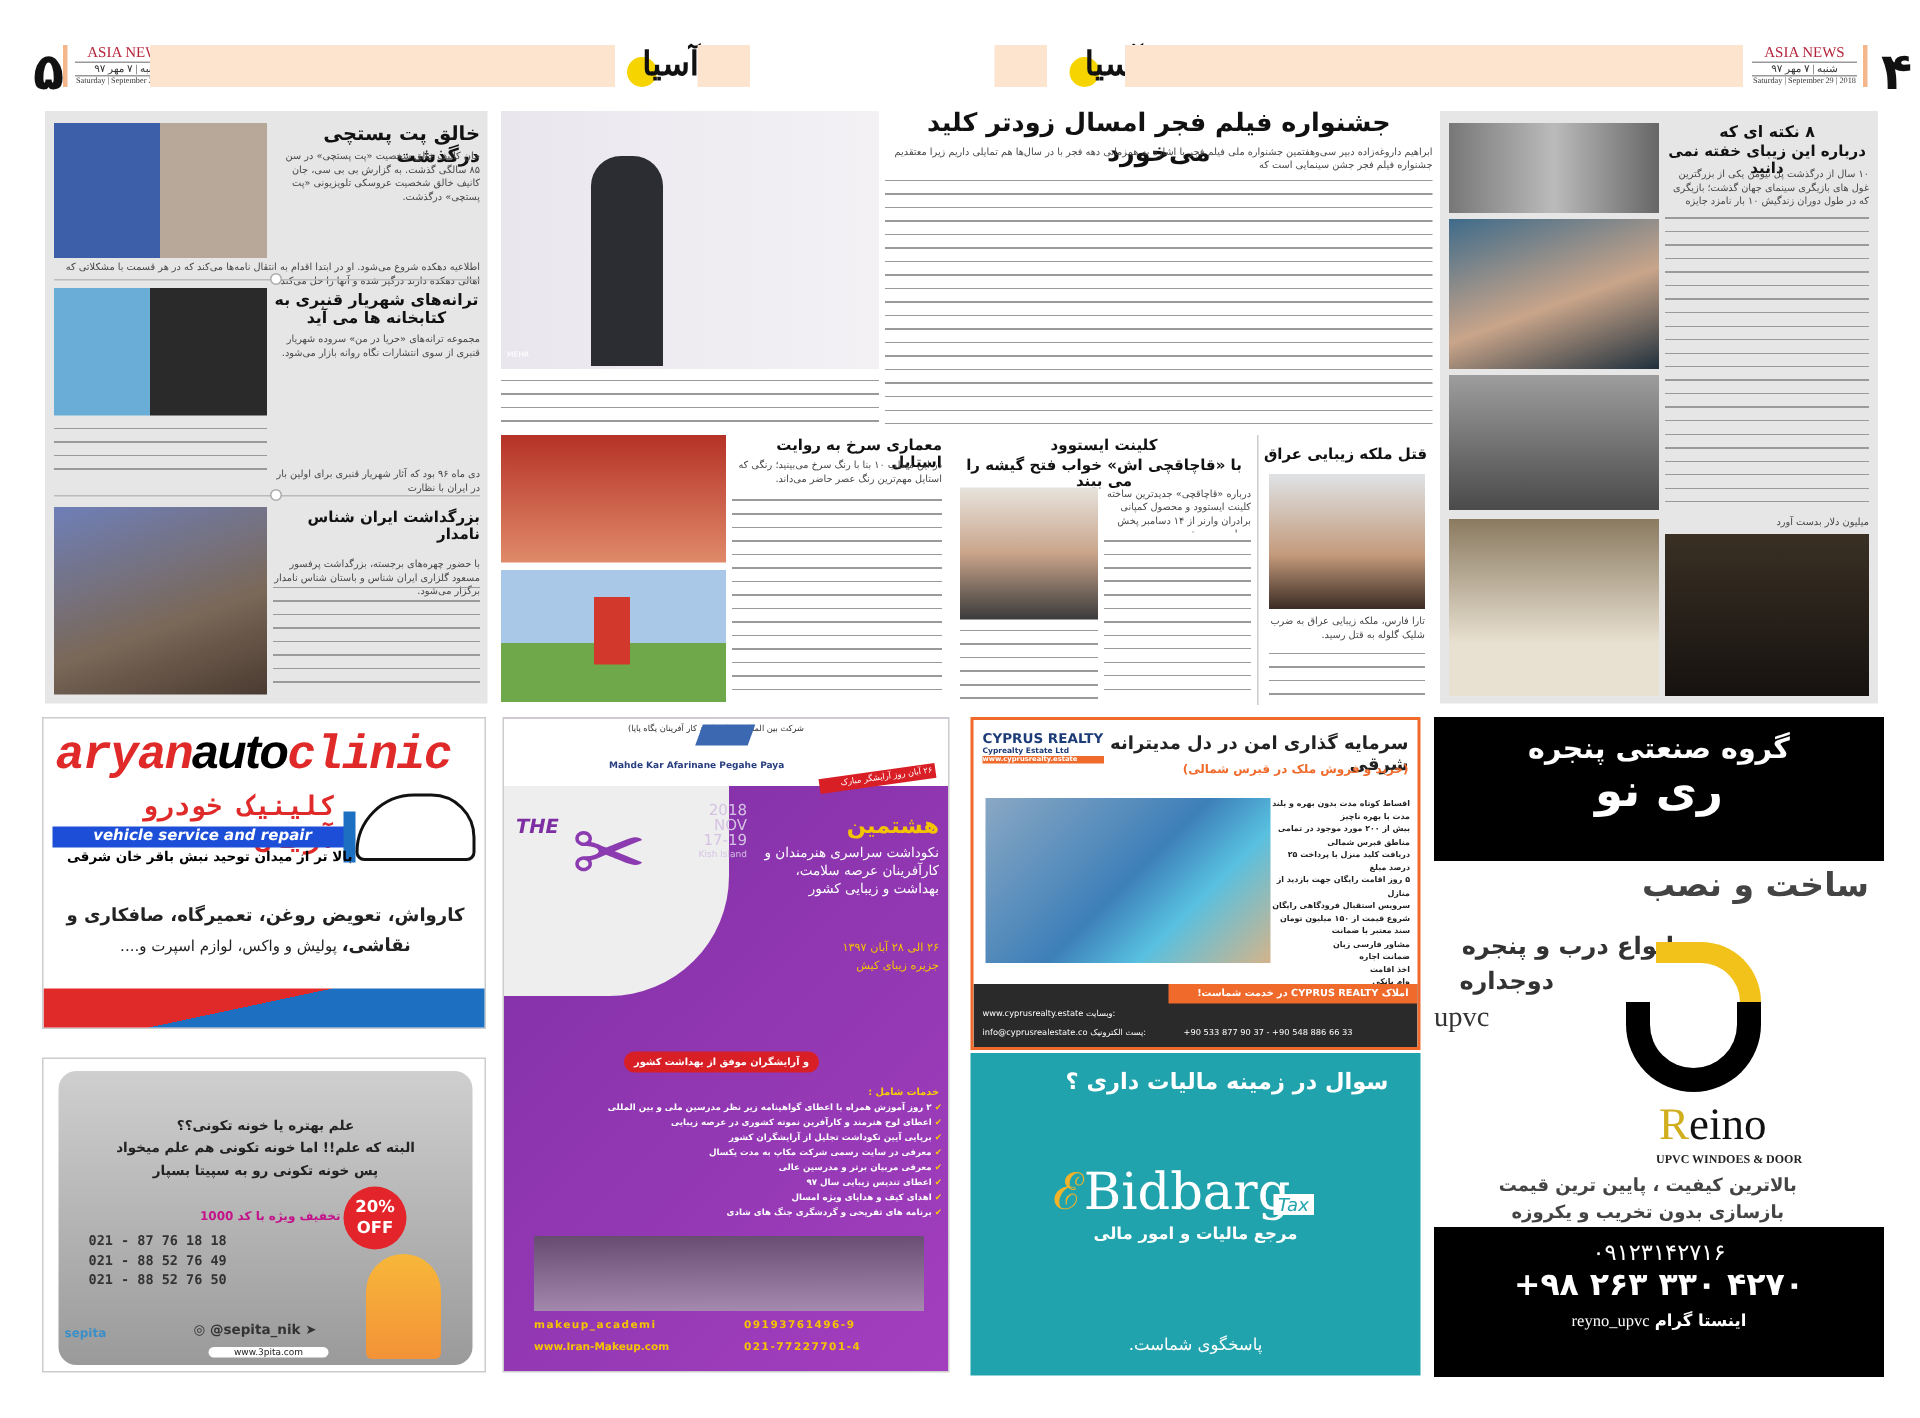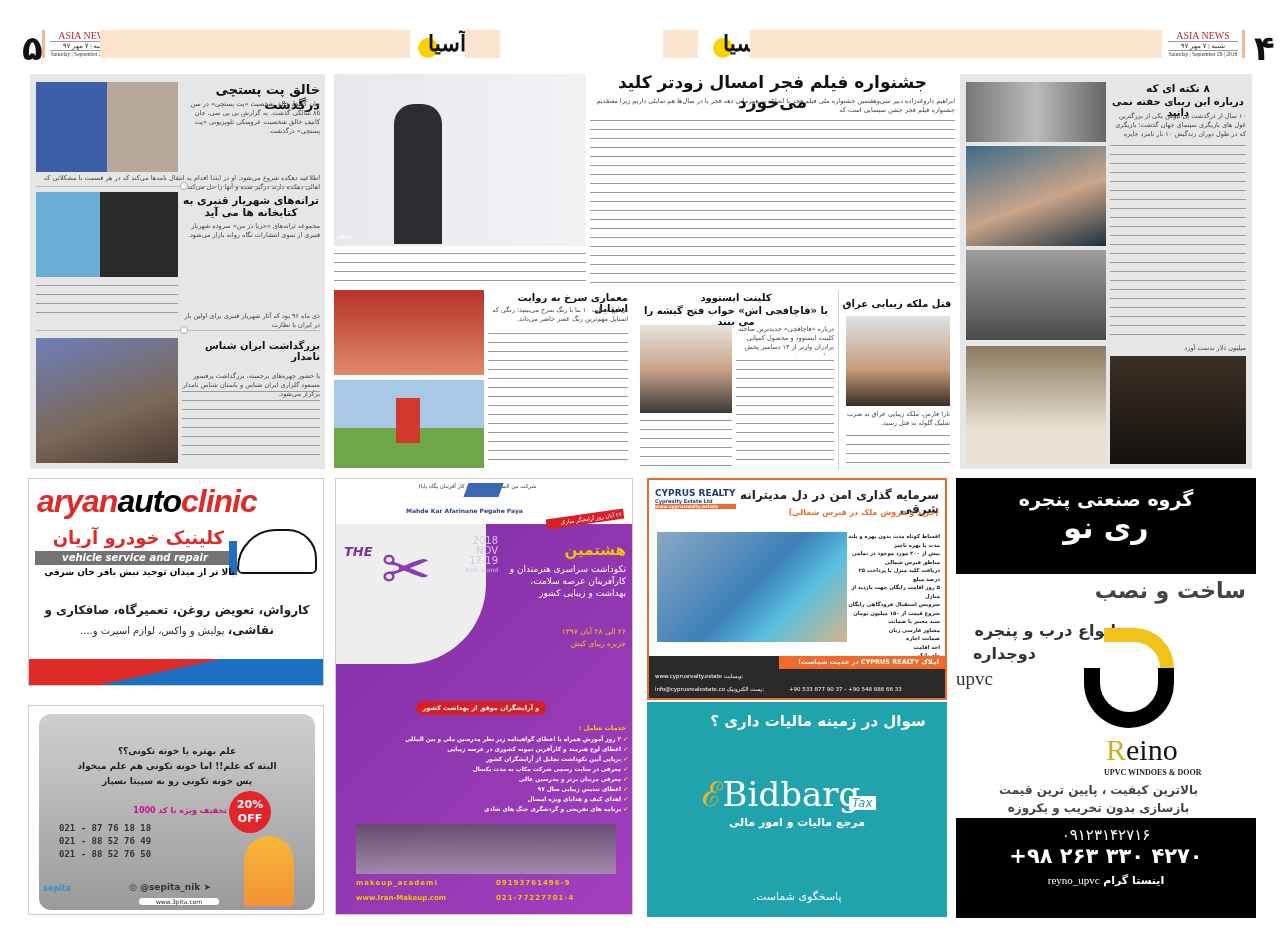--- a/index.html
+++ b/index.html
@@ -24,21 +24,21 @@
   .gbox { background: #e6e6e6; }
   .hl { font-weight: bold; color: #111; }
   .body-txt { font-size: 6.5px; line-height: 9px; color: #444; }
   .photo { background: #888; overflow: hidden; }
   .lines { background: repeating-linear-gradient(#ffffff00 0 5px, #9a9a9a 5px 6px, #ffffff00 6px 9px); }
   .sep { height: 1px; background: #bbb; }
   .knob { width: 8px; height: 8px; border-radius: 50%; border: 1px solid #aaa; background: #fff; }
 
   
   .ad { overflow: hidden; border: 1px solid #ccc; }
-  .aryan-red { color: #e02a2a; }
+  .aryan-red { color: #e02a2a; font-family: Liberation Mono, monospace; }
   .aryan-blue { color: #000000; }
   .purple { background: linear-gradient(135deg,#7d2ea3,#a33fbf); }
   .teal { background: #20a3ac; }
   .black { background: #000; color: #fff; }
   .check { color: #f5d000; font-weight: bold; }
 </style>
 </head>
 <body>
 
 <div class="abs pagenum" style="left:22px;">۵</div>
@@ -136,21 +136,21 @@
   <div class="abs rtl body-txt" style="left:150px;top:270px;width:136px;">میلیون دلار بدست آورد</div>
   <div class="abs photo" style="left:6px;top:272px;width:140px;height:118px;background:linear-gradient(180deg,#8a7a60,#e8e0d0 70%);"></div>
   <div class="abs photo" style="left:150px;top:282px;width:136px;height:108px;background:linear-gradient(180deg,#3a3024,#161210);"></div>
 </div>
 
 <div class="abs ad" style="left:28px;top:478px;width:296px;height:208px;background:#fff;">
   <div class="abs" style="left:8px;top:4px;font-size:32px;font-weight:bold;font-style:italic;font-family:'Liberation Sans',sans-serif;letter-spacing:-1px;">
     <span class="aryan-red">aryan</span><span class="aryan-blue">auto</span><span class="aryan-red">clinic</span>
   </div>
   <div class="abs rtl aryan-red" style="left:20px;top:48px;width:175px;font-size:18px;font-weight:bold;">کلینیک خودرو آریان</div>
-  <div class="abs" style="left:6px;top:72px;width:200px;height:14px;background:#737373;color:#fff;font-size:10px;font-style:italic;font-weight:bold;text-align:center;line-height:14px;">vehicle service and repair</div>
+  <div class="abs" style="left:6px;top:72px;width:200px;height:14px;background:#1d4ed8;color:#fff;font-size:10px;font-style:italic;font-weight:bold;text-align:center;line-height:14px;">vehicle service and repair</div>
   <div class="abs" style="left:200px;top:62px;width:8px;height:34px;background:#1d6fc2;"></div>
   <div class="abs rtl aryan-blue" style="left:6px;top:88px;width:200px;font-size:9px;font-weight:bold;">بالا تر از میدان توحید نبش باقر خان شرقی</div>
   <div class="abs" style="left:208px;top:50px;width:80px;height:45px;border:2px solid #111;border-radius:40px 30px 6px 6px;"></div>
   <div class="abs rtl" style="left:6px;top:124px;width:284px;font-size:12px;font-weight:bold;text-align:center;">کارواش، تعویض روغن، تعمیرگاه، صافکاری و</div>
   <div class="abs rtl" style="left:6px;top:144px;width:284px;font-size:10px;text-align:center;">
     <b style="font-size:12px;">نقاشی،</b> <span>پولیش و واکس، لوازم اسپرت و....</span>
   </div>
   <div class="abs" style="left:0;top:180px;width:296px;height:28px;background:linear-gradient(168deg,#e02a2a 0 45%,#1d6fc2 45%);"></div>
 </div>
 

